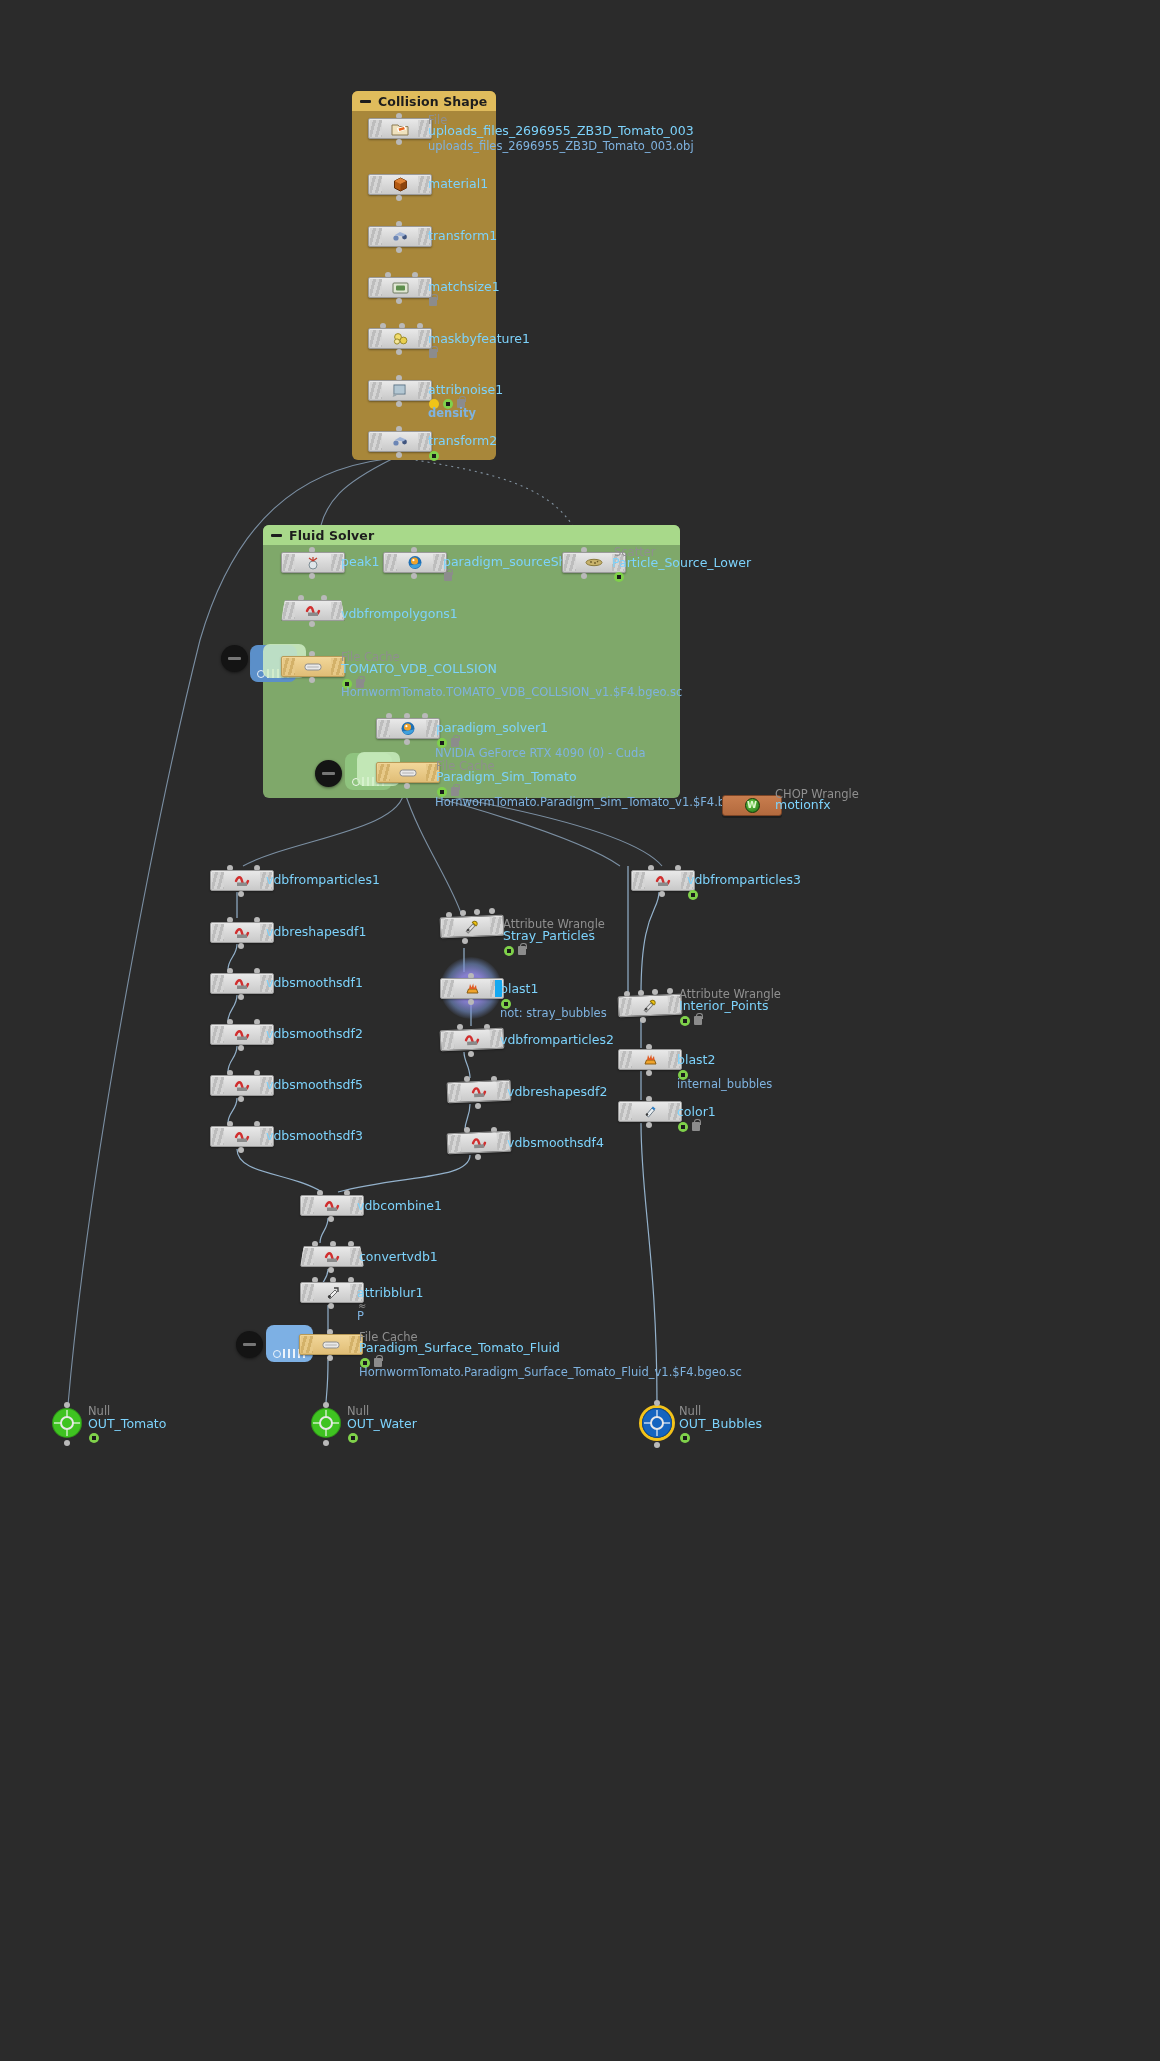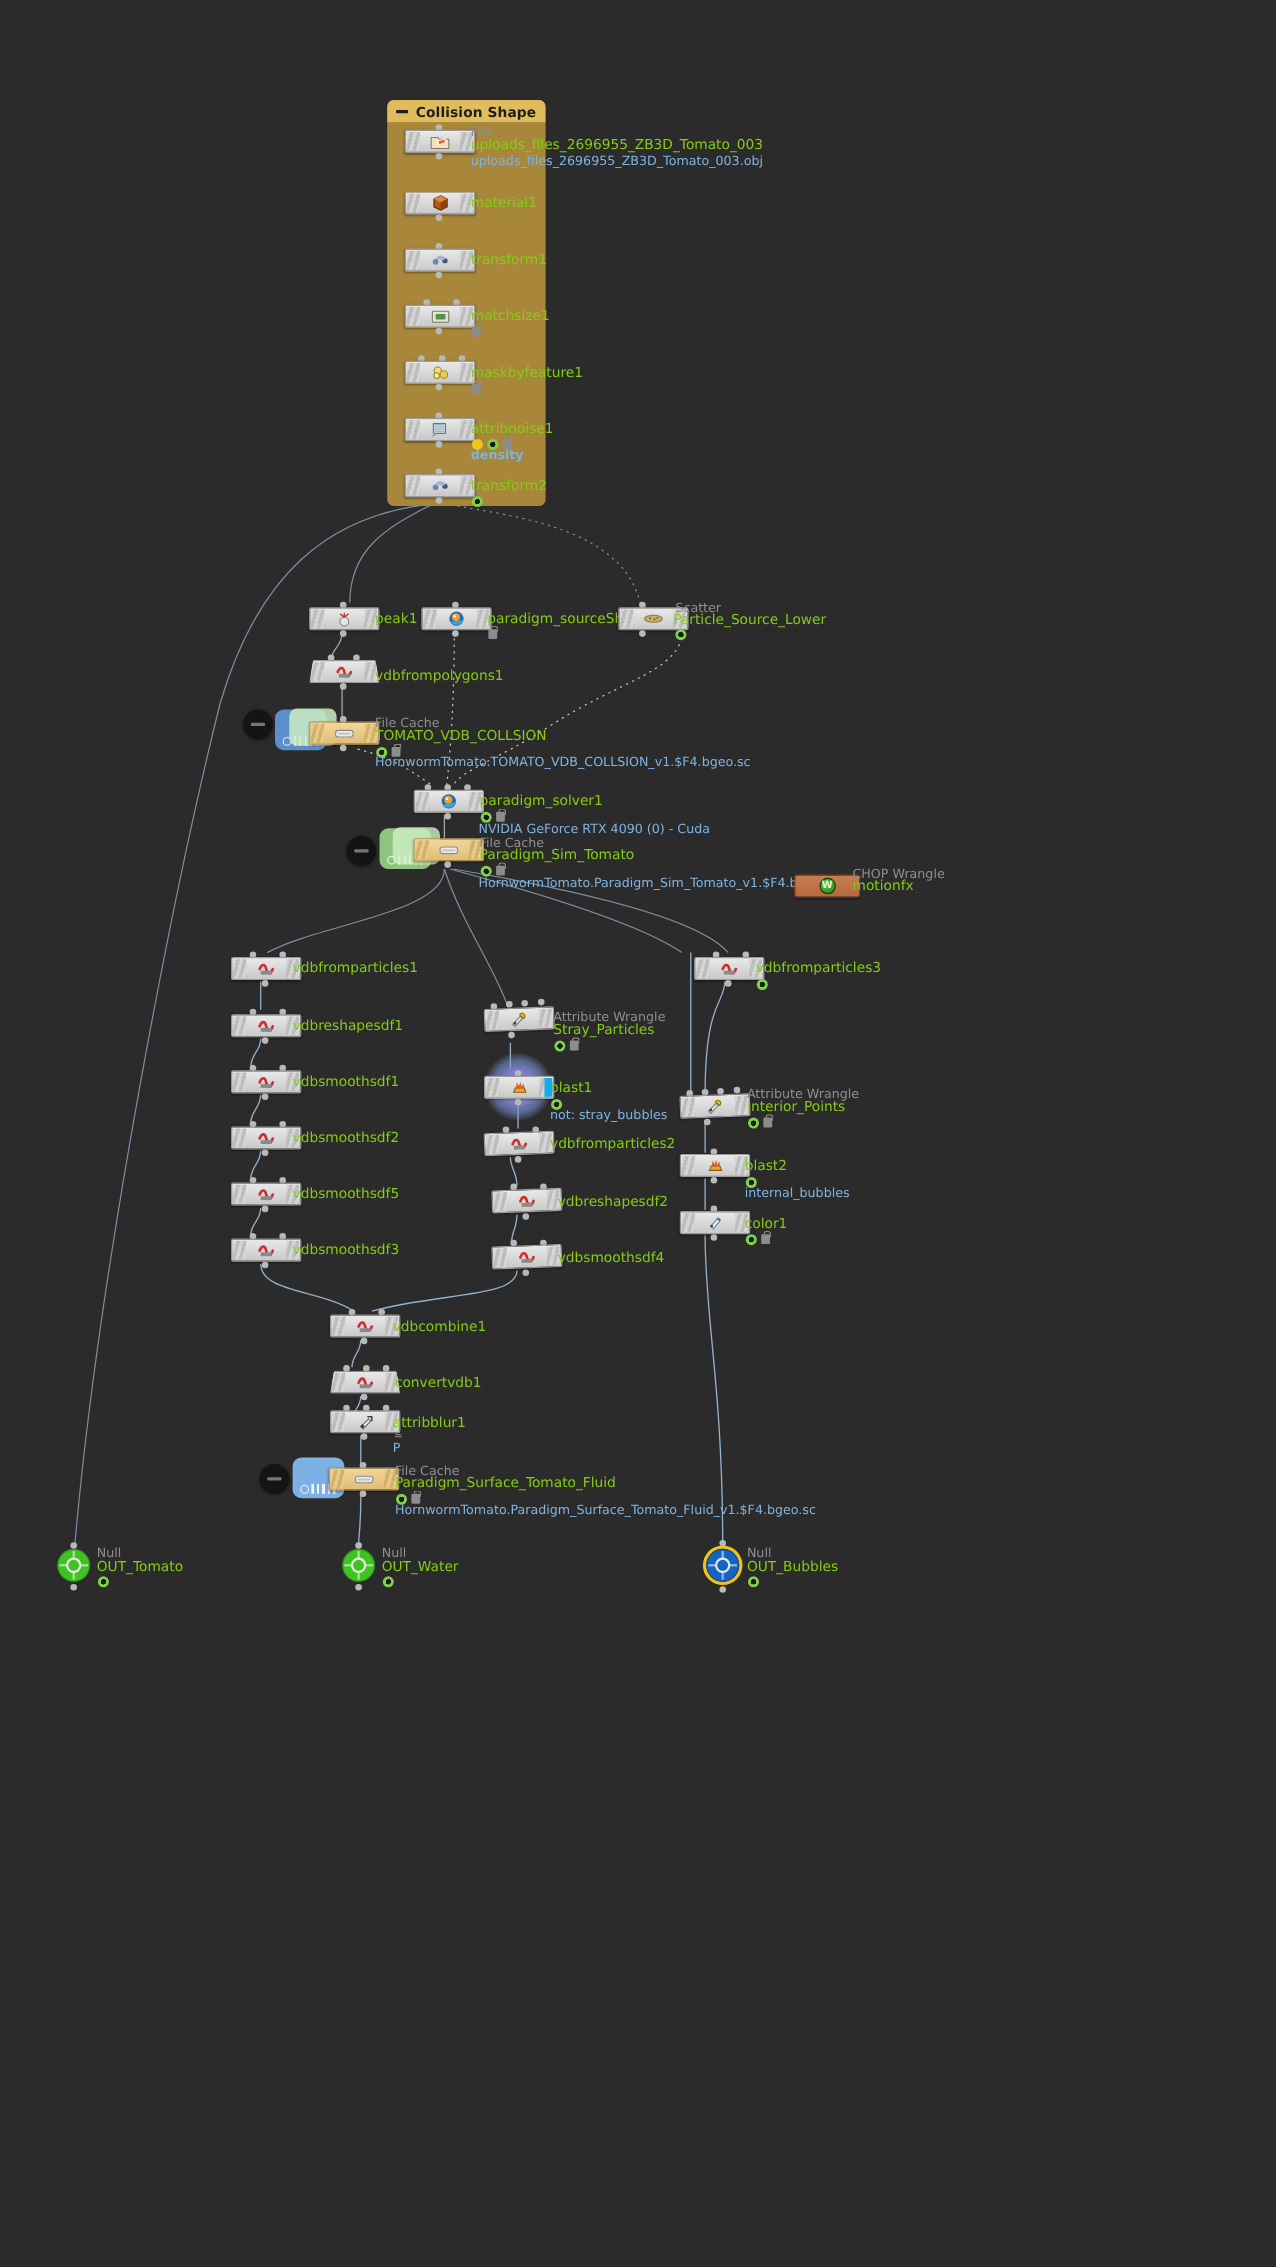--- a/index.html
+++ b/index.html
@@ -55,21 +55,21 @@
   .nbody.cache::before,.nbody.cache::after{
     background:repeating-linear-gradient(105deg,#e7c988 0 3px,#d3b169 3px 6px);
   }
 
   
   .dot{position:absolute;width:6px;height:6px;border-radius:50%;background:#b9b9b9;}
 
   
   .lbl{position:absolute;white-space:nowrap;pointer-events:none;}
   .ltype{font-size:11.5px;color:#8f8f8f;line-height:13px;}
-  .lname{font-size:12.5px;color:#84cc16;line-height:15px;}
+  .lname{font-size:12.5px;color:#7dd3fc;line-height:15px;}
   .lparm{font-size:11.5px;color:#7fb3e0;line-height:14px;}
   .lparm.wide{white-space:normal;width:150px;}
   .badges{display:flex;gap:4px;align-items:center;height:11px;margin-top:1px;}
   .badge{width:10px;height:10px;border-radius:50%;display:inline-block;}
   .b-time{background:radial-gradient(circle at 50% 50%,#1b1b1b 0 34%,#7fd14a 36% 100%);}
   .b-warn{background:#f0c418;border-radius:50%;}
   .b-lock{width:8px;height:9px;background:#8c8c8c;border-radius:1px;position:relative;}
   .b-lock::before{content:"";position:absolute;left:1.5px;top:-3px;width:5px;height:5px;border:1.6px solid #8c8c8c;border-bottom:none;border-radius:3px 3px 0 0;}
   .b-blur{color:#9a9a9a;font-size:10px;line-height:10px;}
 
@@ -316,20 +316,26 @@
           </svg>
       </span>
     </div>
     <div class="dot" style="left:28px;top:21px;"></div>
   </div>
   <div class="lbl lname" style="left:428px;top:433px;">transform2</div>
   <div class="lbl badges" style="left:429px;top:449px;">
     <span class="badge b-time"></span>
   </div>
 
+  <div class="netbox box-fluid" style="left:263px;top:525px;width:417px;height:273px;">
+    <div class="hdr">
+      <span class="minus"></span>
+      <span>Fluid Solver</span>
+    </div>
+  </div>
 
   <div class="node" style="left:281px;top:552px;">
     <div class="dot" style="left:28px;top:-5px;"></div>
     <div class="nbody">
       <span class="glyph">
         <svg width="16" height="14" viewBox="0 0 16 14">
             <circle cx="8" cy="9" r="4" fill="#dfe6ea" stroke="#7d8c94"></circle>
             <path d="M8 5V1M8 5l4-3M8 5L4 2" stroke="#c0392b" stroke-width="1.2" fill="none"></path>
           </svg>
       </span>

